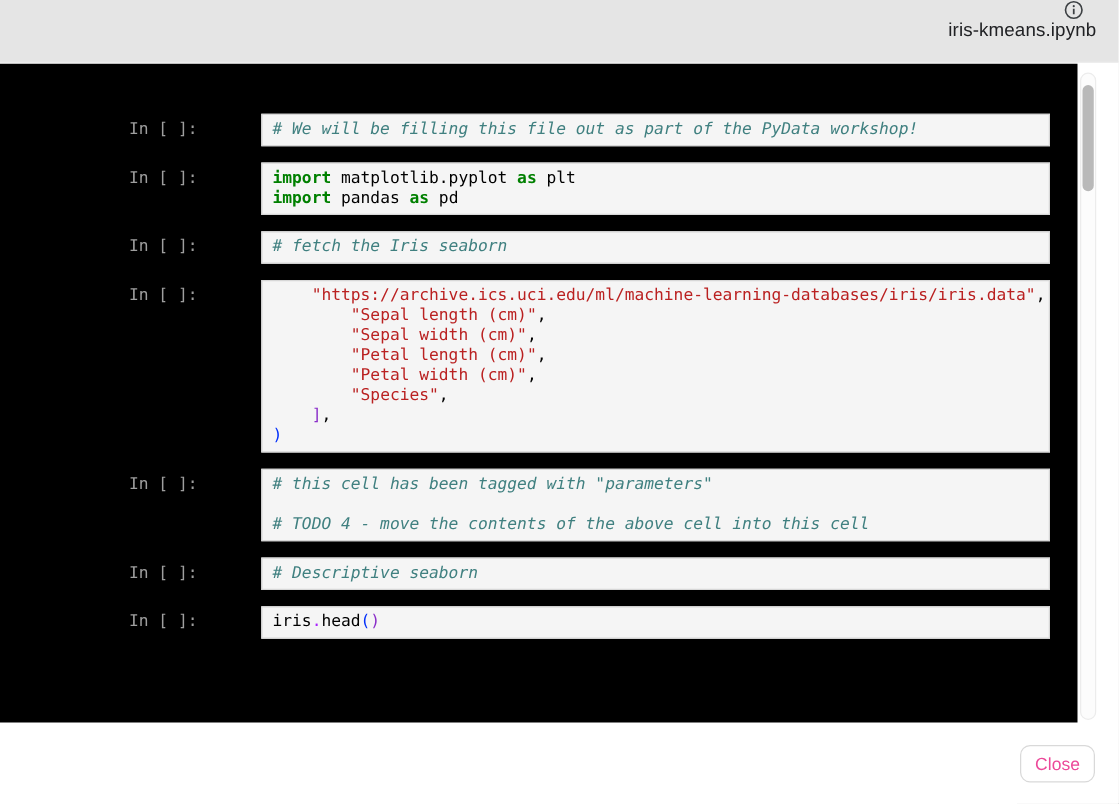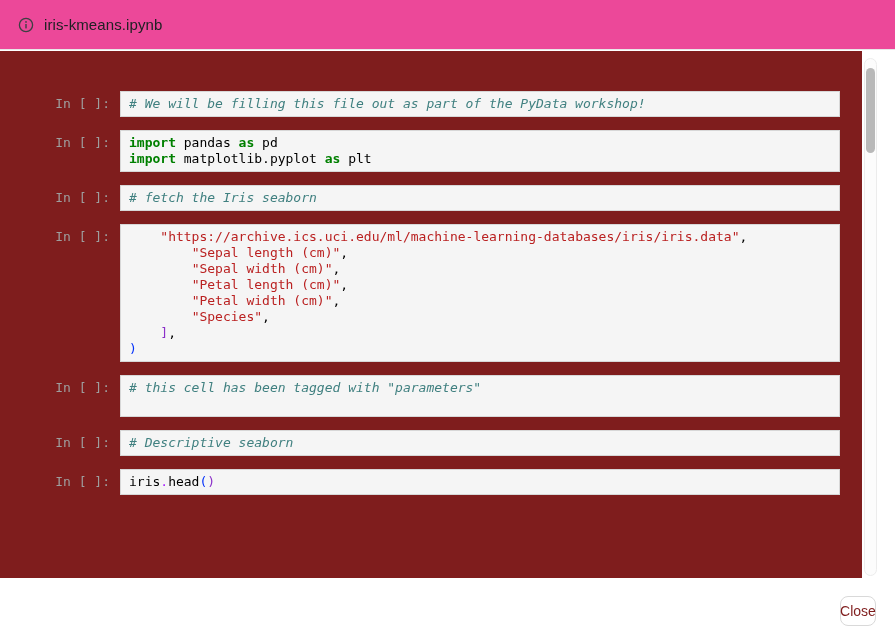--- a/index.html
+++ b/index.html
@@ -5,41 +5,41 @@
   * { margin:0; padding:0; box-sizing:border-box; }
   html,body { background:#ffffff; }
   #app {
     position:relative; width:895px; height:643px; background:#fff;
     font-family:"Liberation Sans", sans-serif; overflow:hidden;
   }
 
   
   .header {
     position:absolute; top:0; left:0; width:100%; height:50px;
-    display:flex; align-items:center; padding:0 18px;
-    border-bottom:1px solid #e7e7e7; background:#ec4899;
+    display:flex; align-items:flex-end; padding:0 18px;
+    border-bottom:1px solid #e7e7e7; background:#e5e5e5;flex-direction:column;
   }
   .info-icon { width:16px; height:16px; margin-right:10px; flex:0 0 auto; }
   .title { font-size:15px; font-weight:500; color:#202124; letter-spacing:.1px; }
 
   
   .notebook {
     position:absolute; top:51px; left:0; width:862px; height:527px;
-    overflow:hidden; background:#7f1d1d; padding-top:40px;
+    overflow:hidden; background:#000000; padding-top:40px;padding-left:48px;
   }
   .cell-row { display:flex; align-items:stretch; margin:0 22px 13px 48px; }
   .prompt {
     flex:0 0 72px; text-align:right; padding:5px 10px 0 0;
     font-family:"DejaVu Sans Mono", monospace; font-size:13px; line-height:16px;
     color:var(--prompt,#9e9e9e); white-space:pre; user-select:none;
   }
   .code-box {
     flex:1 1 auto; background:var(--code-bg,#f5f5f5);
     border:1px solid var(--code-border,#d7d7d7);
-    padding:4px 8px; overflow:hidden;
+    padding:4px 8px; overflow:hidden;margin-left:41px;
   }
   .code-line {
     font-family:"DejaVu Sans Mono", monospace; font-size:13px; line-height:16px;
     white-space:pre; color:#000;
   }
   .tok-pl { color:#000000; }
   .tok-kw { color:var(--keyword,#008000); font-weight:bold; }
   .tok-op { color:var(--operator,#AA22FF); }
   .tok-st { color:var(--string,#BA2121); }
   .tok-co { color:var(--comment,#408080); font-style:italic; }
@@ -51,23 +51,23 @@
     position:absolute; top:58px; right:18px; width:13px; height:518px;
     background:#fcfcfc; border:1px solid #ececec; border-radius:7px;
   }
   .scroll-thumb {
     position:absolute; top:9px; left:1px; width:9px; height:85px;
     background:#b9b9b9; border-radius:5px;
   }
 
   
   .close-btn {
-    position:absolute; top:596px; right:19px; width:36px; height:30px;
+    position:absolute; top:596px; right:19px; width:60px; height:30px;
     background:#fff; border:1px solid #d9d9d9; border-radius:8px;
-    font-family:"Liberation Sans", sans-serif; font-size:14px; color:#7f1d1d;
+    font-family:"Liberation Sans", sans-serif; font-size:14px; color:#ec4899;
     cursor:pointer; display:flex; align-items:center; justify-content:center;
   }
 </style>
 </head>
 <body>
 
 <div id="app">
 
   <div class="header">
     <svg class="info-icon" viewBox="0 0 16 16">
@@ -82,22 +82,22 @@
     <div>
         <div class="cell-row">
           <div class="prompt">In [ ]:</div>
           <div class="code-box">
             <div class="code-line"><span class="tok-co"># We will be filling this file out as part of the PyData workshop!</span></div>
           </div>
         </div>
         <div class="cell-row">
           <div class="prompt">In [ ]:</div>
           <div class="code-box">
+            <div class="code-line"><span class="tok-kw">import</span><span class="tok-pl"> matplotlib.pyplot </span><span class="tok-kw">as</span><span class="tok-pl"> plt</span></div>
             <div class="code-line"><span class="tok-kw">import</span><span class="tok-pl"> pandas </span><span class="tok-kw">as</span><span class="tok-pl"> pd</span></div>
-            <div class="code-line"><span class="tok-kw">import</span><span class="tok-pl"> matplotlib.pyplot </span><span class="tok-kw">as</span><span class="tok-pl"> plt</span></div>
           </div>
         </div>
         <div class="cell-row">
           <div class="prompt">In [ ]:</div>
           <div class="code-box">
             <div class="code-line"><span class="tok-co"># fetch the Iris seaborn</span></div>
           </div>
         </div>
         <div class="cell-row">
           <div class="prompt">In [ ]:</div>
@@ -110,20 +110,21 @@
             <div class="code-line"><span class="tok-pl">        </span><span class="tok-st">"Species"</span><span class="tok-pl">,</span></div>
             <div class="code-line"><span class="tok-pl">    </span><span class="tok-b2">]</span><span class="tok-pl">,</span></div>
             <div class="code-line"><span class="tok-b1">)</span></div>
           </div>
         </div>
         <div class="cell-row">
           <div class="prompt">In [ ]:</div>
           <div class="code-box">
             <div class="code-line"><span class="tok-co"># this cell has been tagged with "parameters"</span></div>
             <div class="code-line">&nbsp;</div>
+            <div class="code-line"><span class="tok-co"># TODO 4 - move the contents of the above cell into this cell</span></div>
           </div>
         </div>
         <div class="cell-row">
           <div class="prompt">In [ ]:</div>
           <div class="code-box">
             <div class="code-line"><span class="tok-co"># Descriptive seaborn</span></div>
           </div>
         </div>
         <div class="cell-row">
           <div class="prompt">In [ ]:</div>

